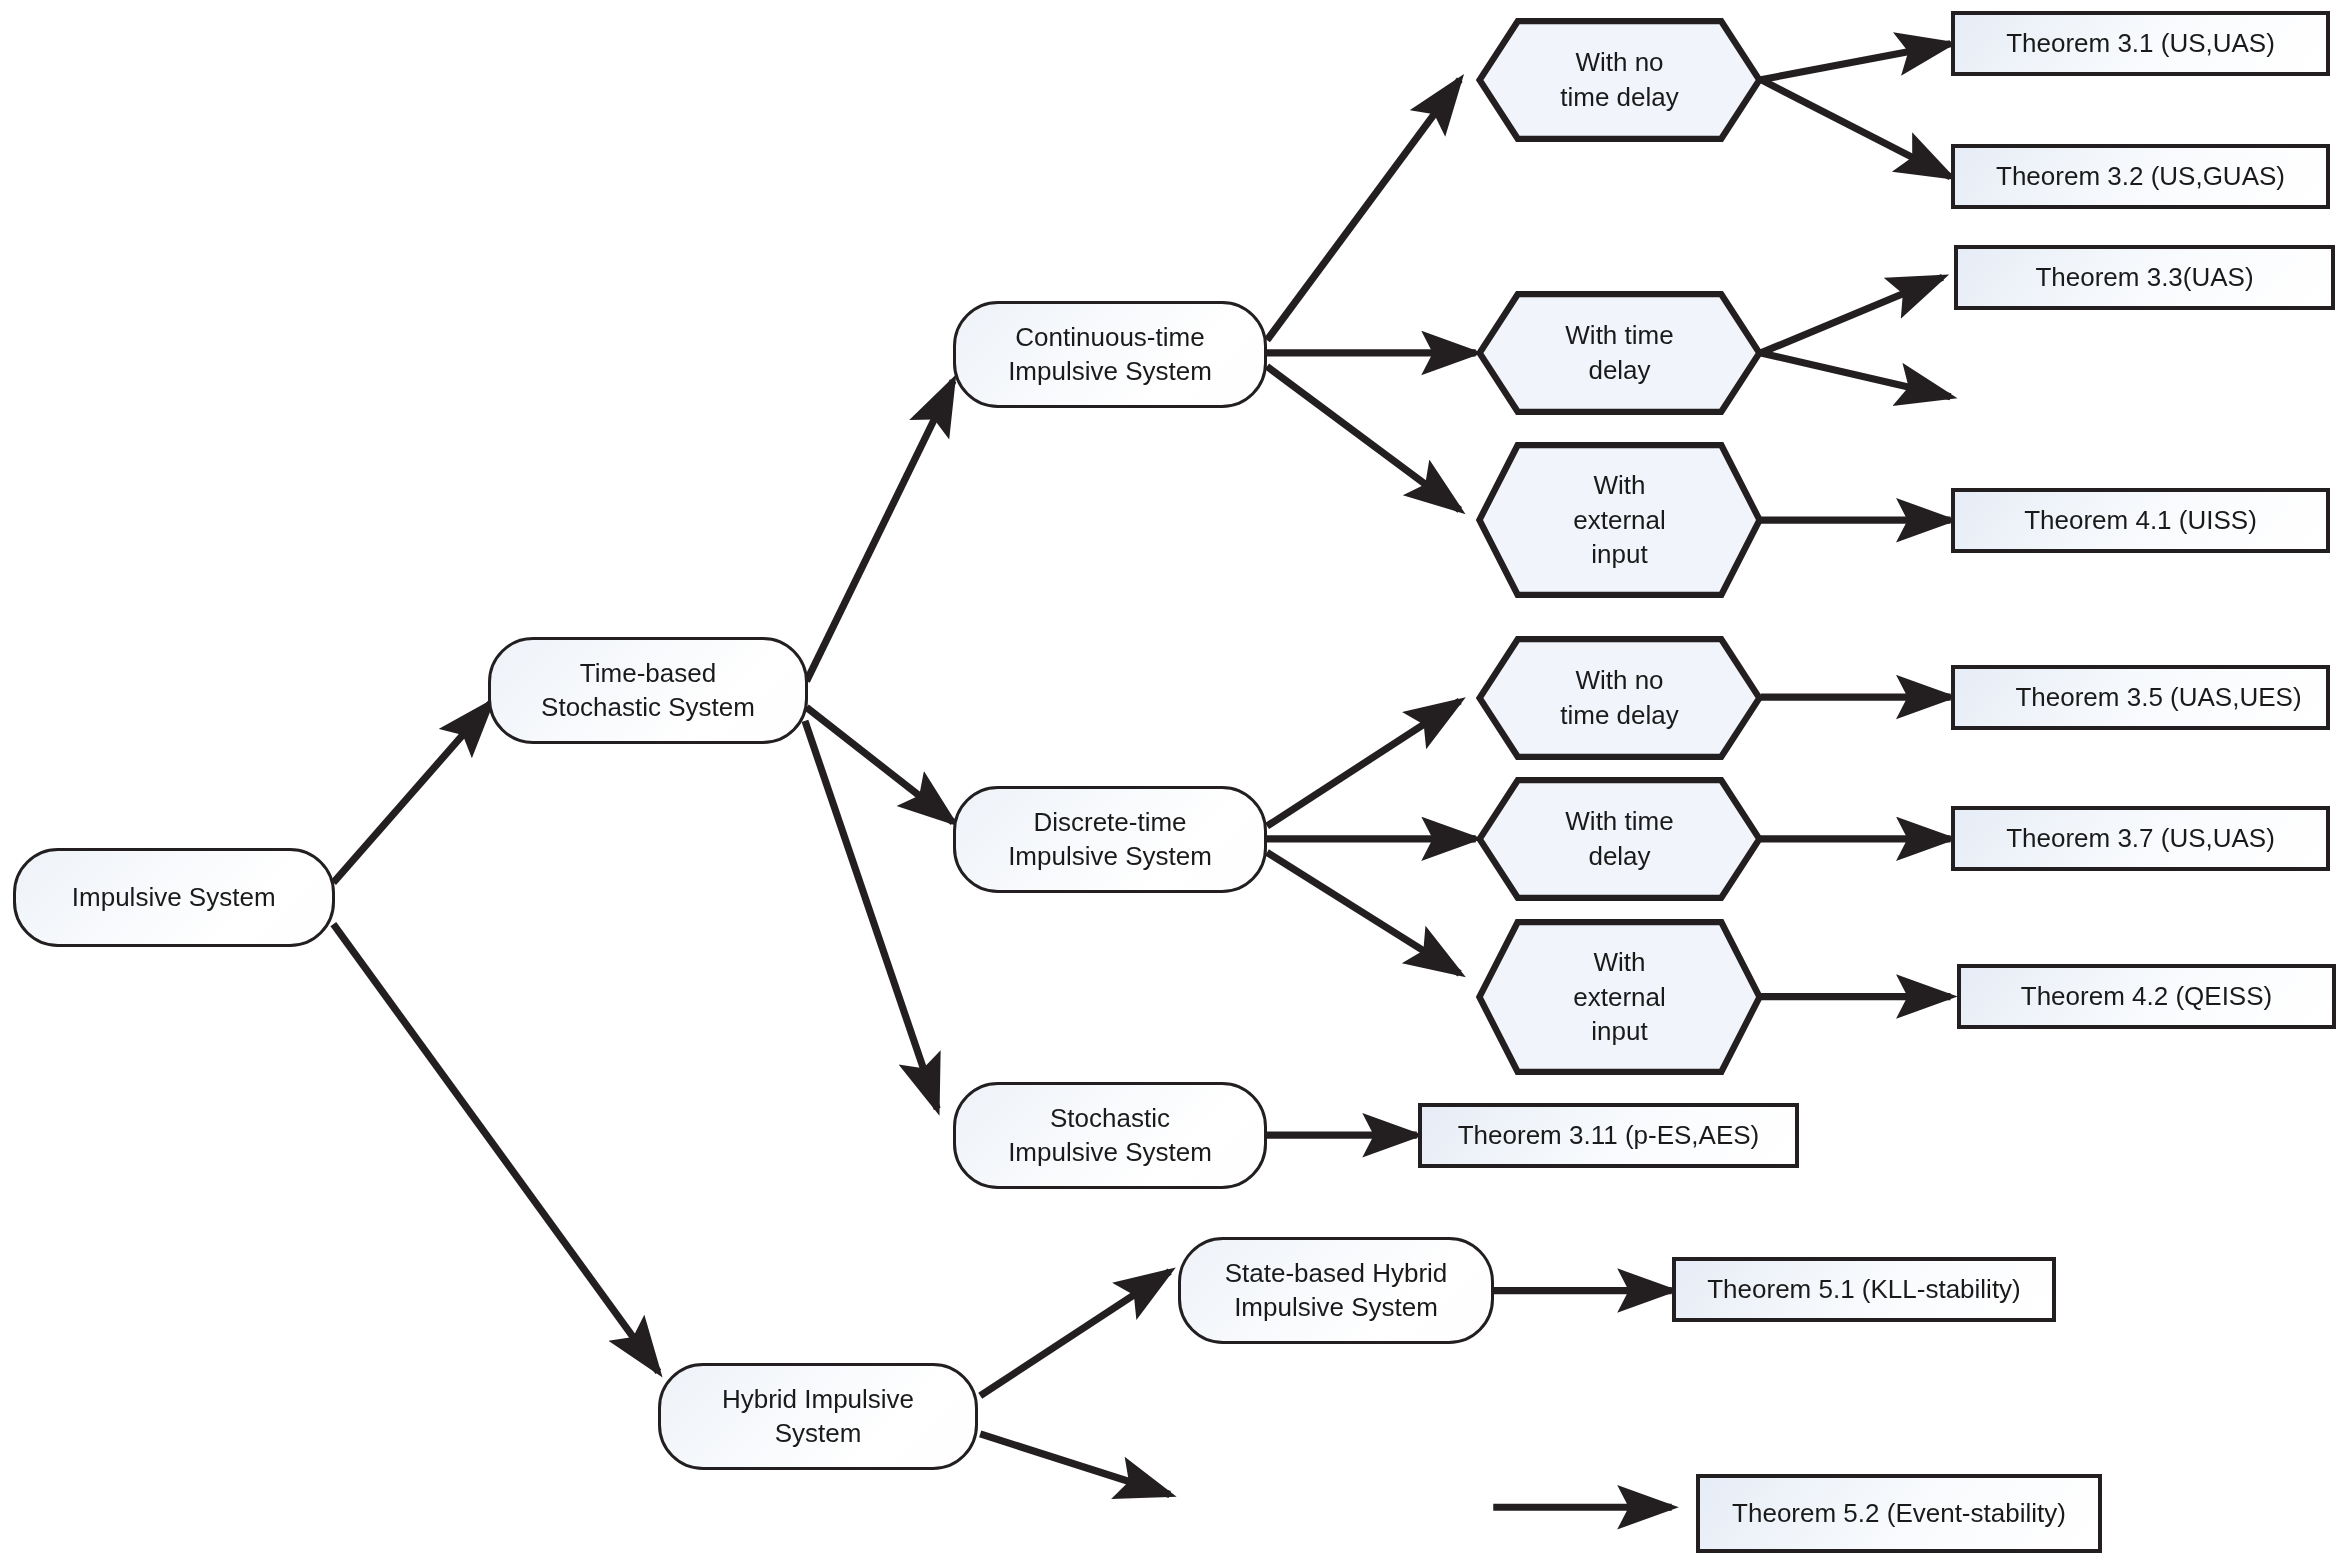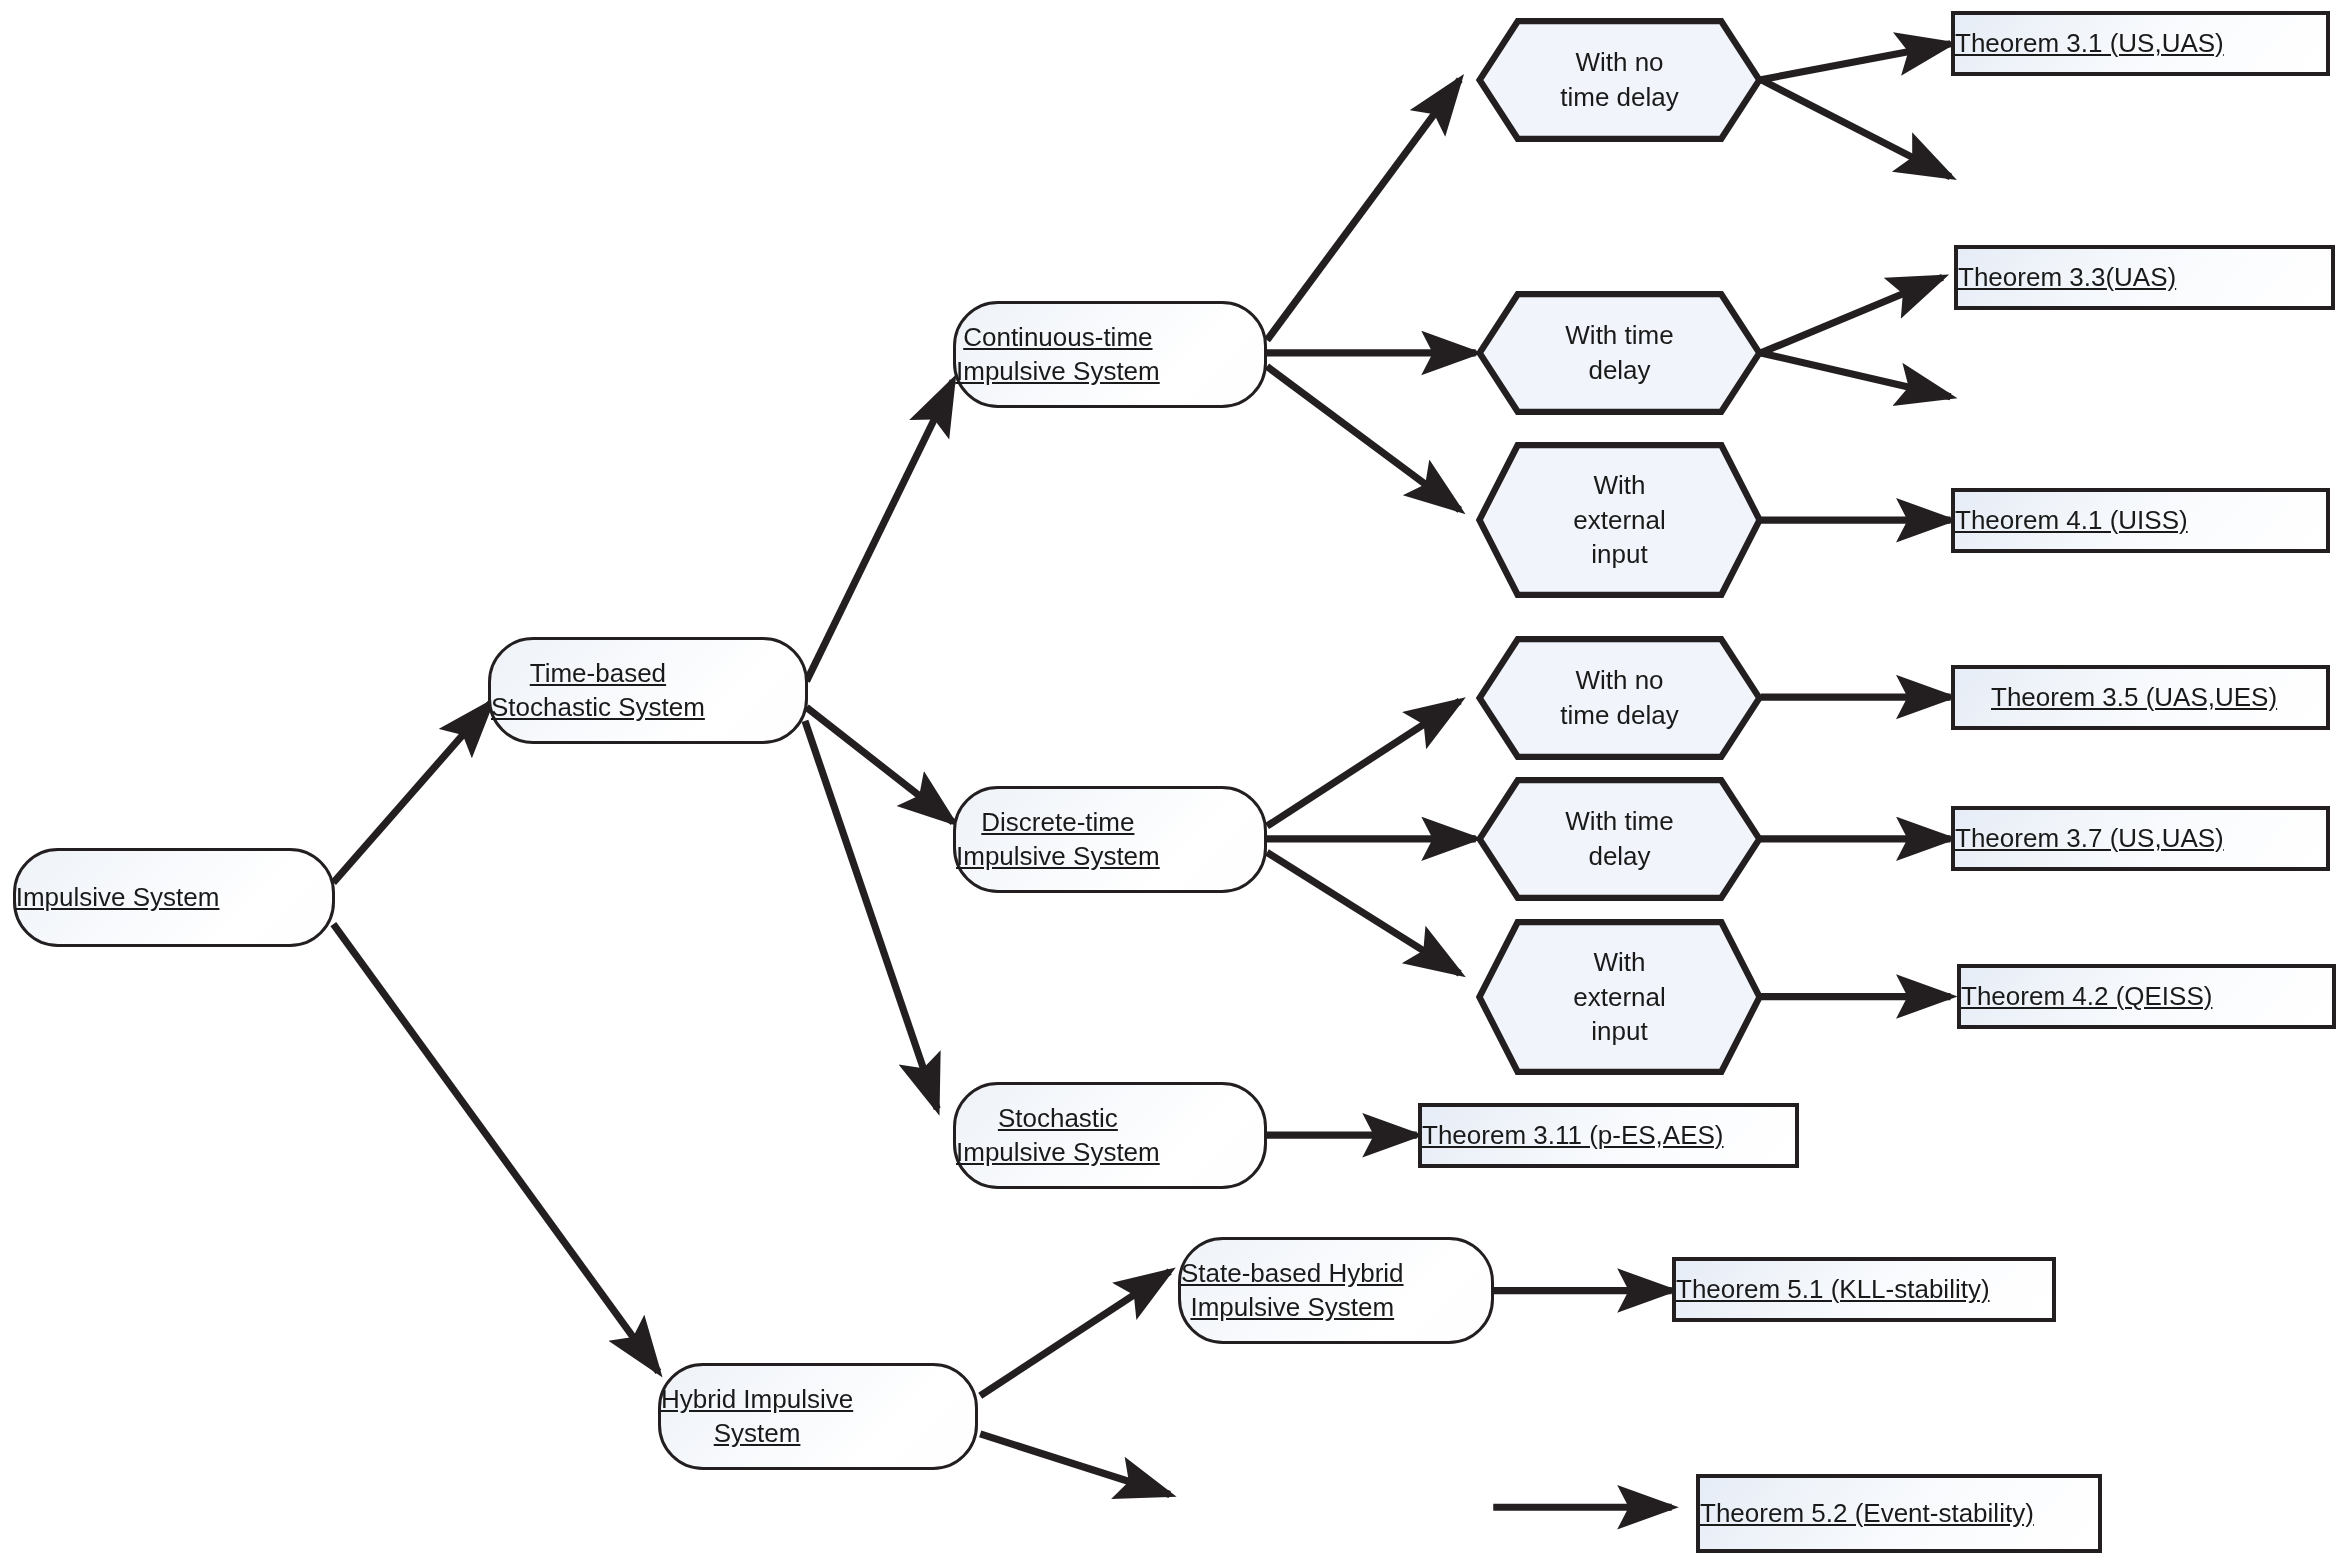--- a/index.html
+++ b/index.html
@@ -21,25 +21,25 @@
     left: 0; top: 0;
     width: 2342px;
     height: 1563px;
     pointer-events: none;
   }
   .node {
     position: absolute;
     box-sizing: border-box;
     display: flex;
     align-items: center;
+    justify-content: center;
     text-align: center;
     color: #1a1a1a;
     line-height: 1.30;
     white-space: pre-line;
-    text-decoration: underline;
   }
   
   .rounded {
     border: 3.2px solid #231f20;
     border-radius: 45px;
     background: linear-gradient(135deg, #eef2f8 0%, #f7f9fc 38%, #ffffff 72%, #fdfdfe 100%);
   }
   
   .rect {
     border: 4px solid #231f20;
@@ -212,20 +212,23 @@
     </svg>
     <div class="hexlabel fs-hex">With
 external
 input</div>
   </div>
 
   <div class="node rect fs-thm" style="left:1951px; top:11px; width:379px; height:65px;">
     <span>Theorem 3.1 (US,UAS)</span>
   </div>
 
+  <div class="node rect fs-thm" style="left:1951px; top:144px; width:379px; height:65px;">
+    <span>Theorem 3.2 (US,GUAS)</span>
+  </div>
 
   <div class="node rect fs-thm" style="left:1954px; top:245px; width:381px; height:65px;">
     <span>Theorem 3.3(UAS)</span>
   </div>
 
 
   <div class="node rect fs-thm" style="left:1951px; top:488px; width:379px; height:65px;">
     <span>Theorem 4.1 (UISS)</span>
   </div>
 

